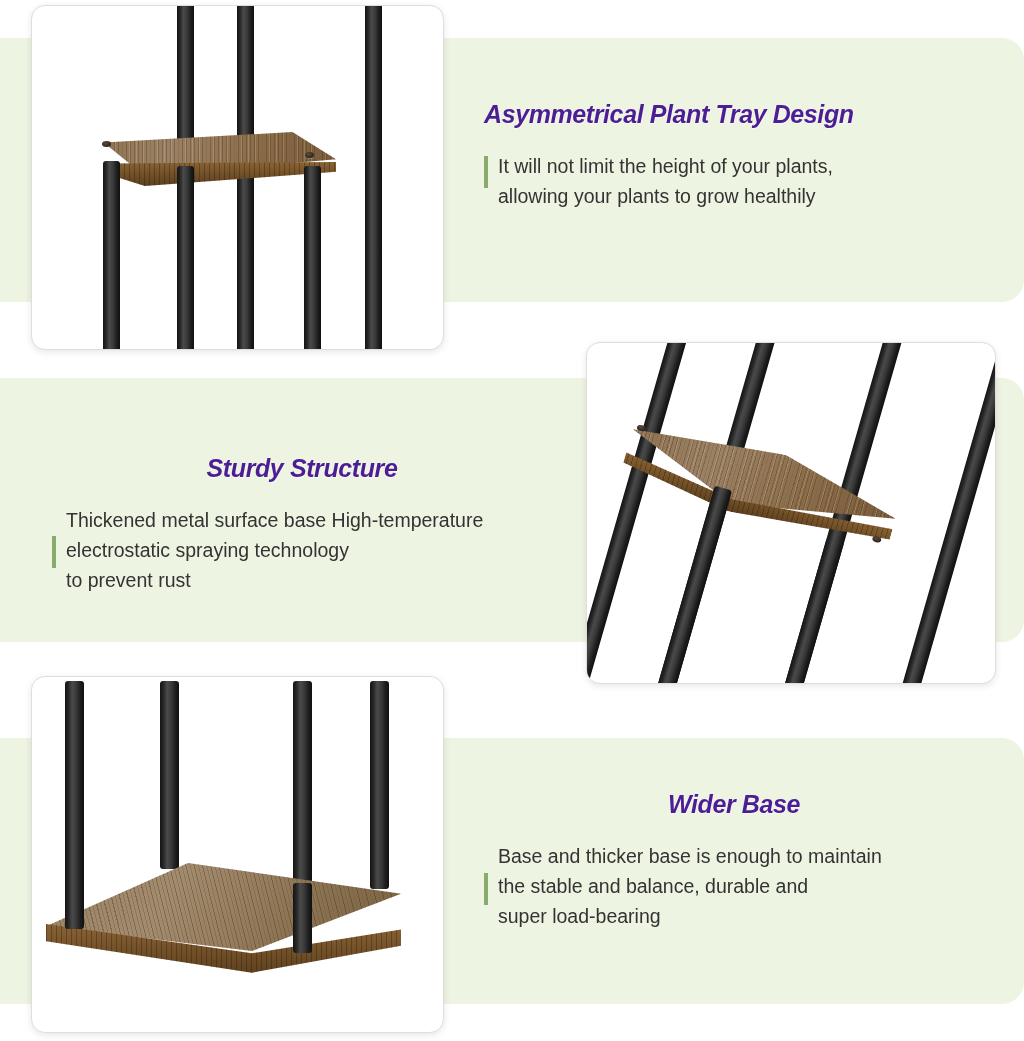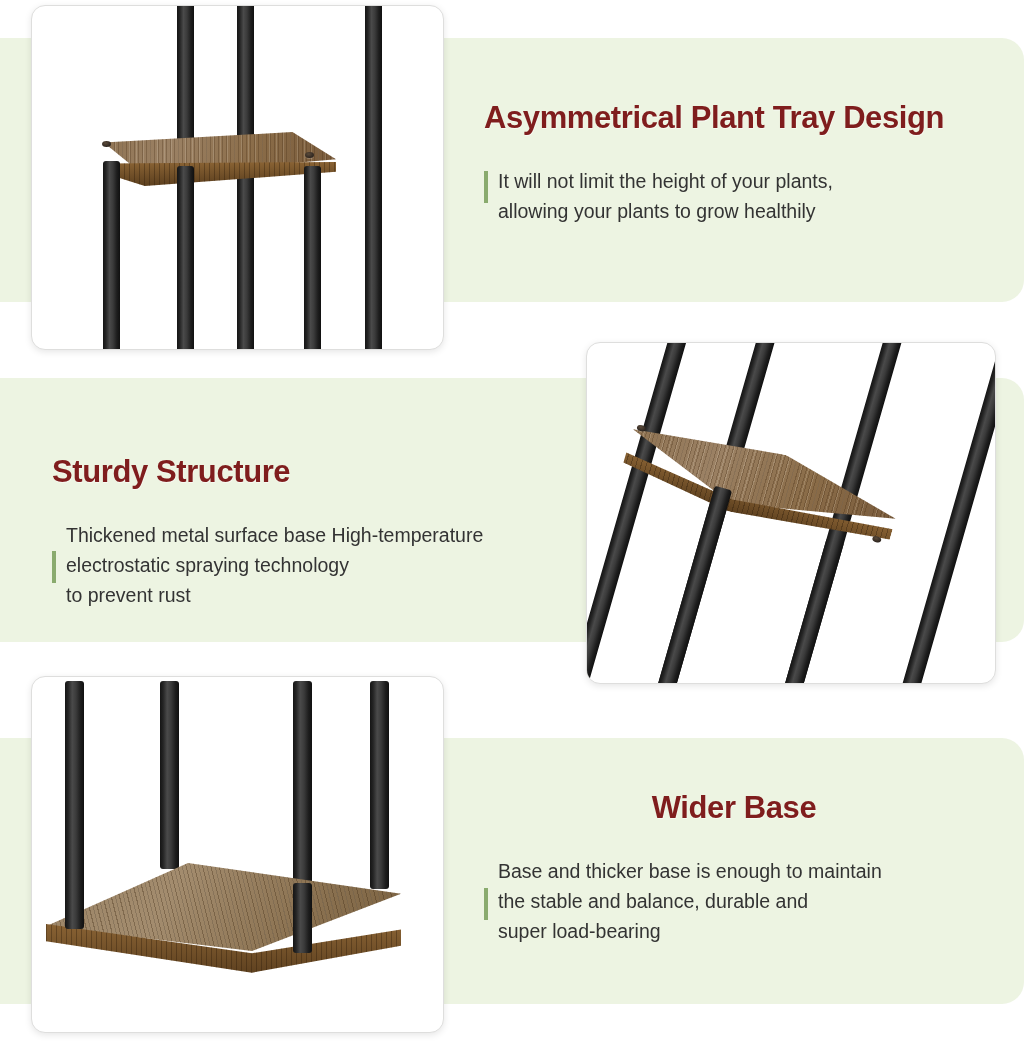--- a/index.html
+++ b/index.html
@@ -25,29 +25,30 @@
     border:1px solid #dededd;
     border-radius:14px;
     box-shadow:0 2px 7px rgba(0,0,0,0.10);
     overflow:hidden;
   }
 
   
   .text-block { position:absolute; }
 
   .feature-heading {
-    color:#7f1d1d;
-    font-size:31px;
+    color:#4c1d95;
+    font-size:25px;
     font-weight:bold;
+    font-style:italic;
     letter-spacing:-0.4px;
     white-space:nowrap;
     text-shadow:0.5px 0.5px 0 rgba(255,255,255,0.55);
   }
 
-  .body-wrap { position:relative; margin-top:30px; }
+  .body-wrap { position:relative; margin-top:22px; }
 
   .accent-bar {
     position:absolute;
     left:0;
     width:4px;
     background:#8aab6e;
   }
 
   .body-text {
     color:#333333;
@@ -133,21 +134,21 @@
 allowing your plants to grow healthily</div>
     </div>
   </div>
 </section>
 
 <section class="panel" style="left:0; top:336px; width:1024px; height:350px;">
 
   <div class="green-band" style="left:0; top:42px; width:1024px; height:264px; border-radius:0 22px 22px 0;"></div>
 
   <div class="text-block" style="left:52px; top:118px; width:530px;">
-    <div class="feature-heading" style="width:500px;">Sturdy Structure</div>
+    <div class="feature-heading" style="text-align:center; width:500px;">Sturdy Structure</div>
     <div class="body-wrap">
       <div class="accent-bar" style="top:31px; height:32px;"></div>
       <div class="body-text">Thickened metal surface base High-temperature
 electrostatic spraying technology
 to prevent rust</div>
     </div>
   </div>
 
   <div class="photo-card" style="left:586px; top:6px; width:410px; height:342px;">
     <div class="scene">

